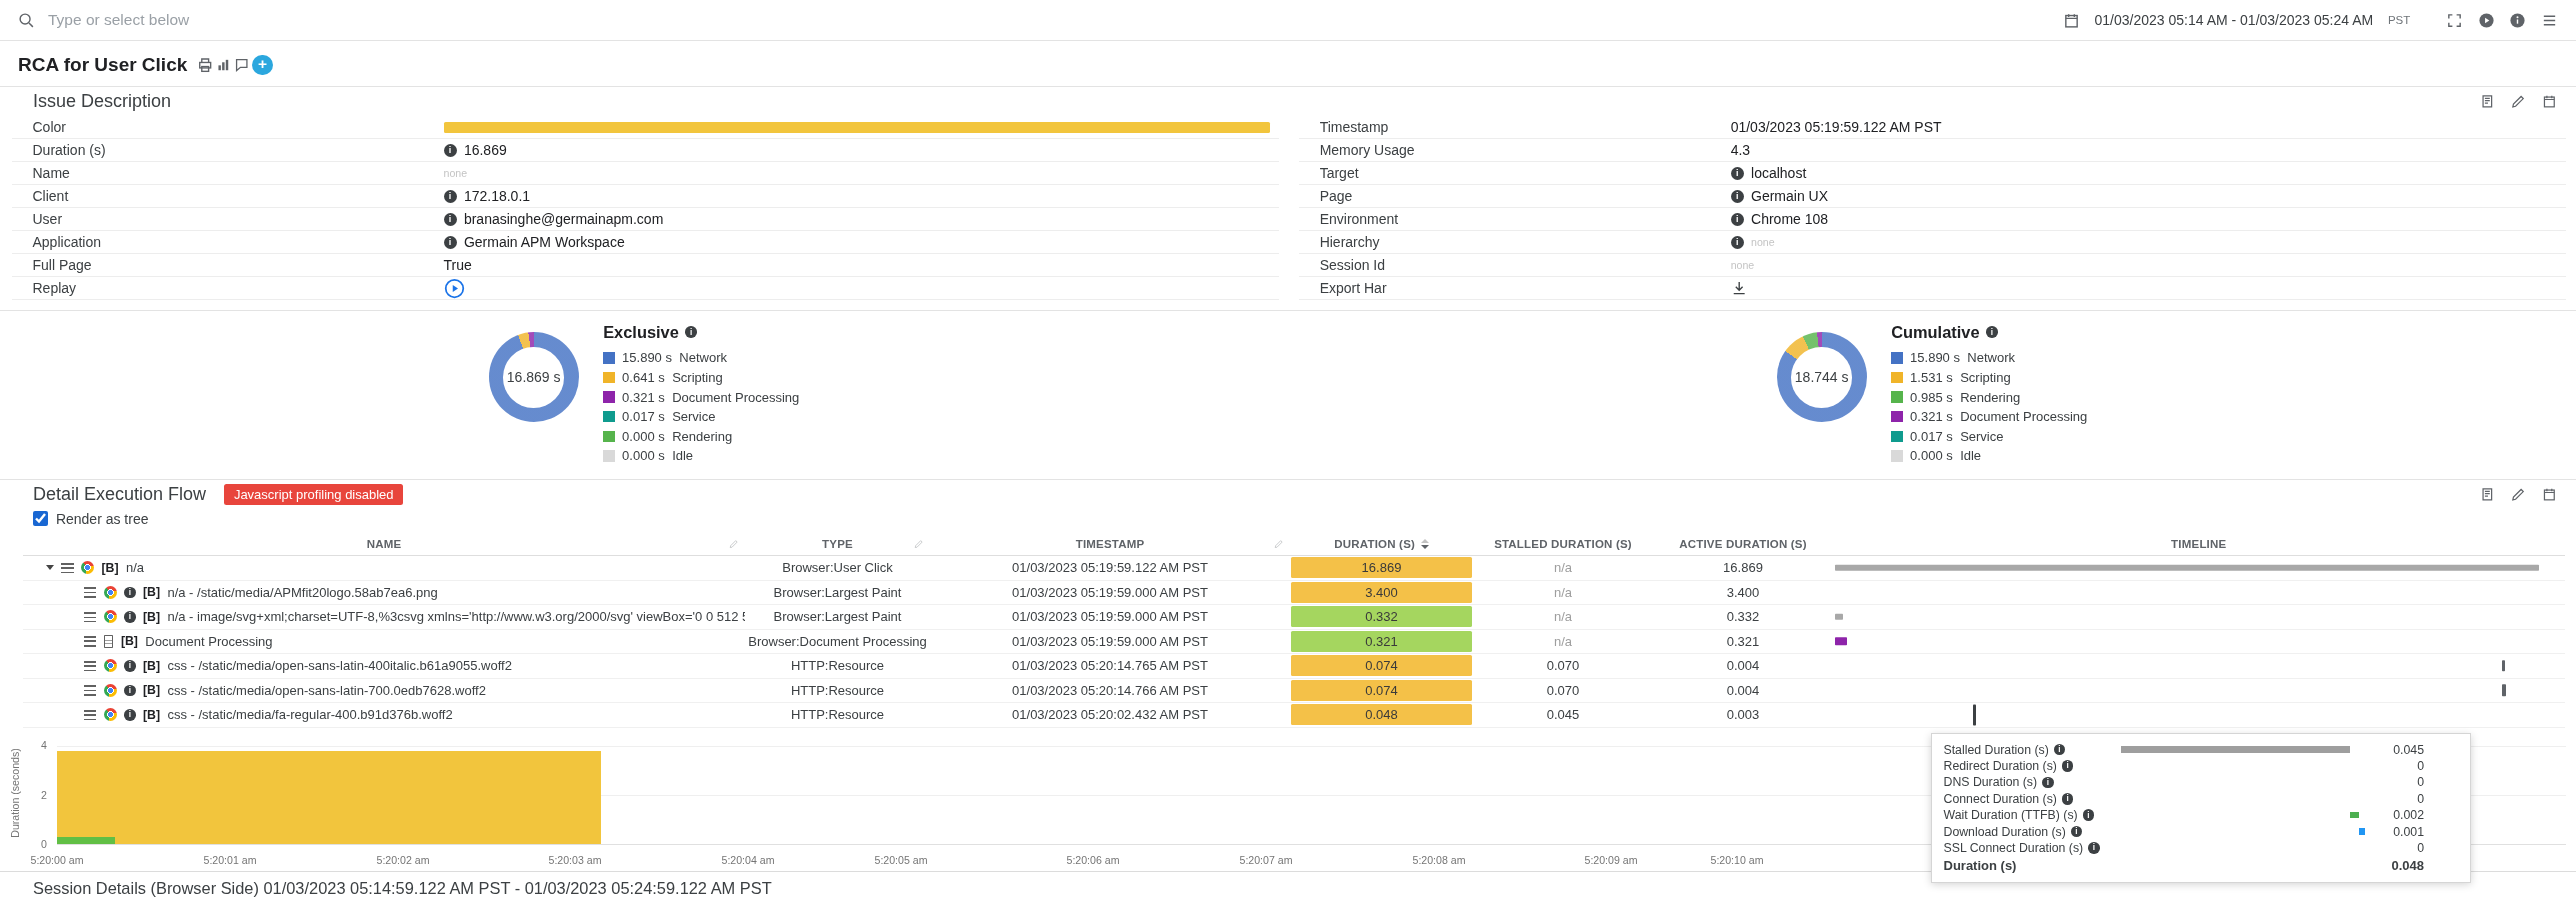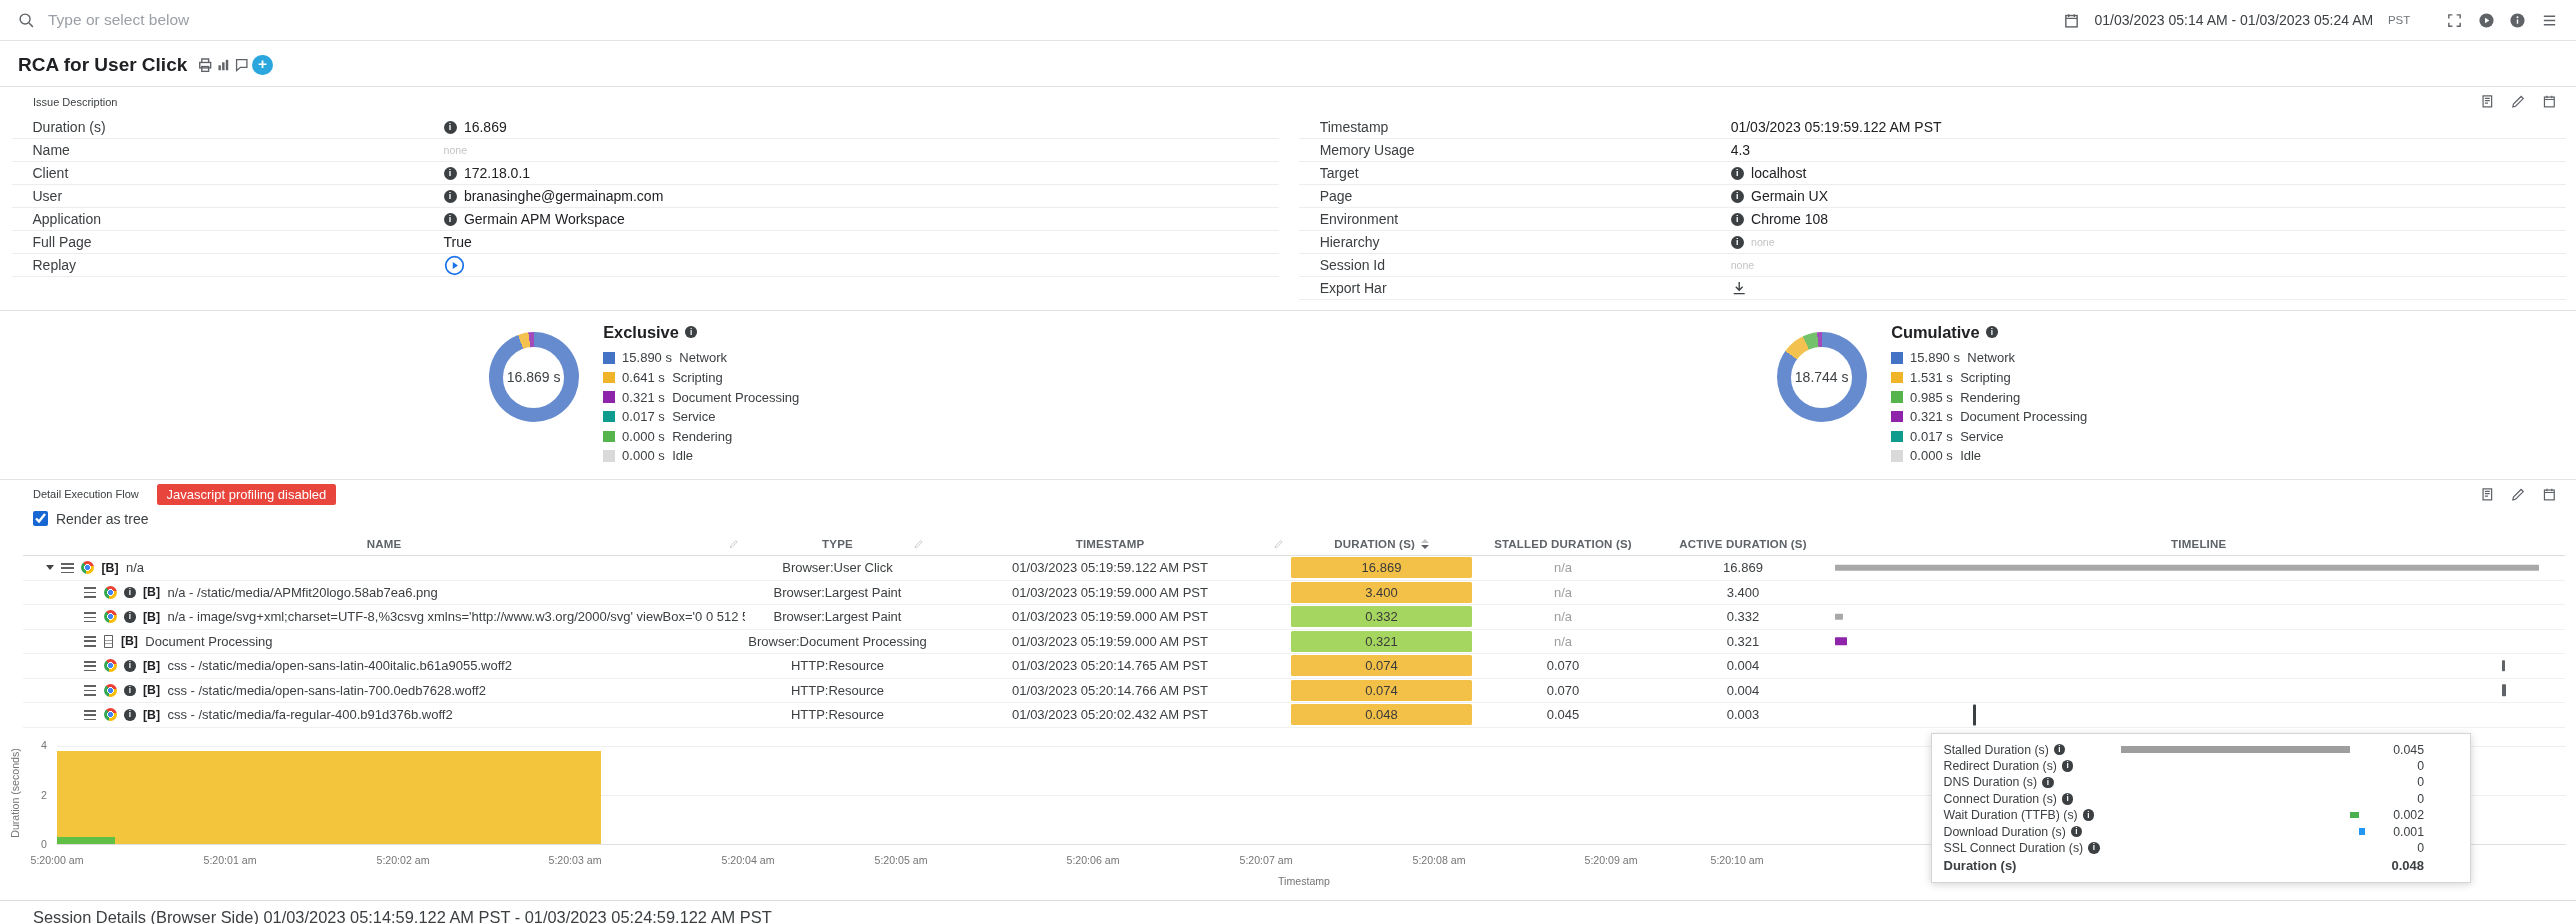--- a/index.html
+++ b/index.html
@@ -21,21 +21,21 @@
   
   .title-row { display:flex; align-items:center; gap:3px; padding:13px 0 9.8px 18px; }
   .page-title { font-size:19px; font-weight:700; color:#202124; margin-right:6.5px; }
   .plus-btn { width:20.5px; height:20.5px; border-radius:50%; background:#2ba7de; color:#fff;
     display:flex; align-items:center; justify-content:center; font-size:15.5px; font-weight:700; }
   .plus-btn::after { content:"+"; margin-top:-1.6px; }
 
   
   .panel { border-top:0.8px solid #e3e3e3; }
   .panel-header { height:29.5px; display:flex; align-items:center; gap:18px; padding:0 19.6px 0 33px; }
-  .panel-title { font-size:11px; font-weight:500; color:#3c4043; }
+  .panel-title { font-size:18px; font-weight:500; color:#3c4043; }
   .panel-icons { margin-left:auto; display:flex; gap:16.4px; align-items:center; }
 
   
   .issue-grid { display:grid; grid-template-columns:1fr 1fr; padding:0 9.8px 9.8px 11.5px; column-gap:19.6px; }
   .kv-row { display:flex; height:23px; align-items:center; border-bottom:0.8px solid #ededed; font-size:14px; }
   .kv-label { flex:0 0 432px; color:#3c4043; padding-left:21px; }
   .kv-value { color:#202124; display:flex; align-items:center; gap:7.4px; min-width:0; }
   .muted { font-size:10.6px; color:#c4c4c4; }
   .italic { }
   .swatch { width:826px; height:11.5px; border-radius:1.6px; }
@@ -115,21 +115,21 @@
   .tooltip { position:absolute; left:1931px; top:733px; width:540px; background:#fff;
     border:0.8px solid #d5d5d5; box-shadow:0 1.6px 8.2px rgba(0,0,0,.18); padding:7.4px 46px 7.4px 11.5px; z-index:10; }
   .tt-row { display:flex; align-items:center; height:16.4px; font-size:12.3px; color:#3c4043; }
   .tt-label { display:flex; align-items:center; gap:4.9px; flex:0 0 177px; white-space:nowrap; }
   .tt-bars { position:relative; width:245px; height:9.8px; margin-right:9.8px; flex:none; }
   .tt-bar { position:absolute; top:1.6px; height:6.5px; }
   .tt-val { flex:1; text-align:right; }
   .tt-row.total { font-weight:700; font-size:13px; height:18px; }
 
   
-  .footer { position:absolute; left:0; right:0; top:900px; height:24.5px; border-top:0.8px solid #dcdcdc;
+  .footer { position:absolute; left:0; right:0; top:871px; height:24.5px; border-top:0.8px solid #dcdcdc;
     padding:6.5px 0 0 33px; font-size:16.4px; font-weight:500; color:#3c4043; background:#fff; }
 
   svg { display:block; }
 </style>
 </head>
 <body>
 
 <div class="topbar">
   <div class="search">
     <span class="icon-btn">
@@ -218,20 +218,26 @@
           <svg width="14.7" height="14.7" viewBox="0 0 24 24" fill="none" stroke="#5f6368" stroke-width="2">
             <rect x="4" y="5" width="16" height="16"></rect>
             <path d="M4 9h16M8 3v4M16 3v4"></path>
           </svg>
         </span>
     </div>
   </div>
   <div class="issue-grid">
     <div>
       <div class="kv-row">
+        <div class="kv-label">Color</div>
+        <div class="kv-value">
+            <span class="swatch" style="background: rgb(242, 197, 61);"></span>
+          </div>
+      </div>
+      <div class="kv-row">
         <div class="kv-label">Duration (s)</div>
         <div class="kv-value">
             <span class="info-dot"></span>
             <span>16.869</span>
           </div>
       </div>
       <div class="kv-row">
         <div class="kv-label">Name</div>
         <div class="kv-value">
             <span class="muted">none</span>

